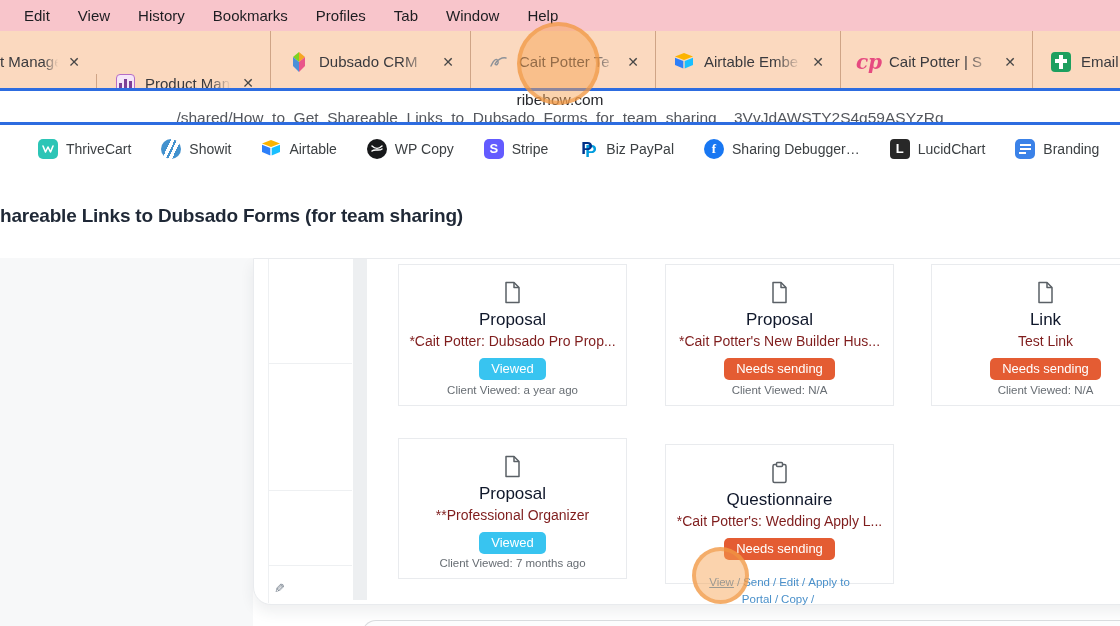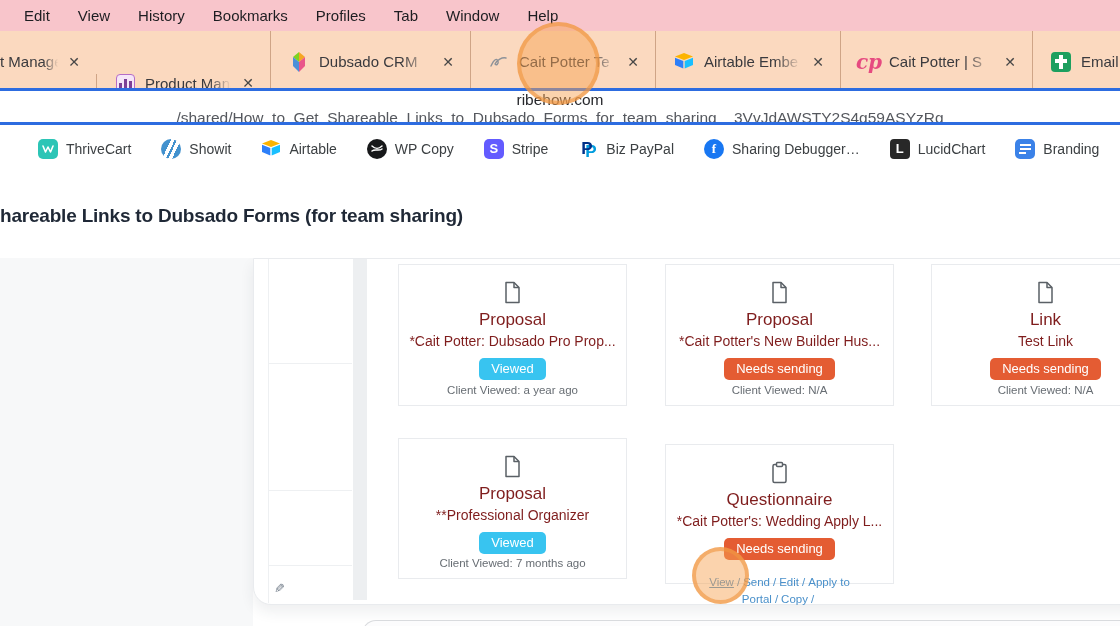--- a/index.html
+++ b/index.html
@@ -73,21 +73,21 @@
           box-shadow:0 7px 14px rgba(40,50,60,.08); }
   .listpanel { position:absolute; left:14px; top:0; bottom:1px; width:84px; border-left:1px solid #eef0f2; }
   .listpanel .row { position:absolute; left:0; right:0; height:0; border-top:1px solid #eef0f2; }
   .scrolltrack { position:absolute; left:99px; top:0; bottom:4px; width:14px; background:#edeff1; }
   .pencil { position:absolute; left:20px; top:322px; font-size:13px; color:#6f7a87; transform:scaleX(-1); }
 
   .card { position:absolute; width:229px; background:#fff; border:1px solid #e9ebee;
           display:flex; flex-direction:column; align-items:center; padding-top:16px;
           text-align:center; }
   .card .cicon { color:#5a6066; margin-bottom:6px; }
-  .card .ctype { font-size:17px; color:#7f1d1d; margin-bottom:3px; }
+  .card .ctype { font-size:17px; color:#0f172a; margin-bottom:3px; }
   .card .csub  { font-size:14px; color:#7f1d1d; margin-bottom:9px; white-space:nowrap; }
   .badge { font-size:13px; color:#fff; padding:3px 12px 4px; border-radius:5px; }
   .badge.viewed { background:#38c4f0; }
   .badge.needs  { background:#e45c33; }
   .cviewed { position:absolute; bottom:9px; left:0; right:0; font-size:11.5px; color:#676d73; }
   .actions { margin-top:14px; font-size:11.5px; color:#4a90ca; line-height:17px; }
   .actions .sep { margin:0 3px; }
   .actions a { color:#4a90ca; cursor:pointer; }
   .actions .und { text-decoration:underline; }
 

